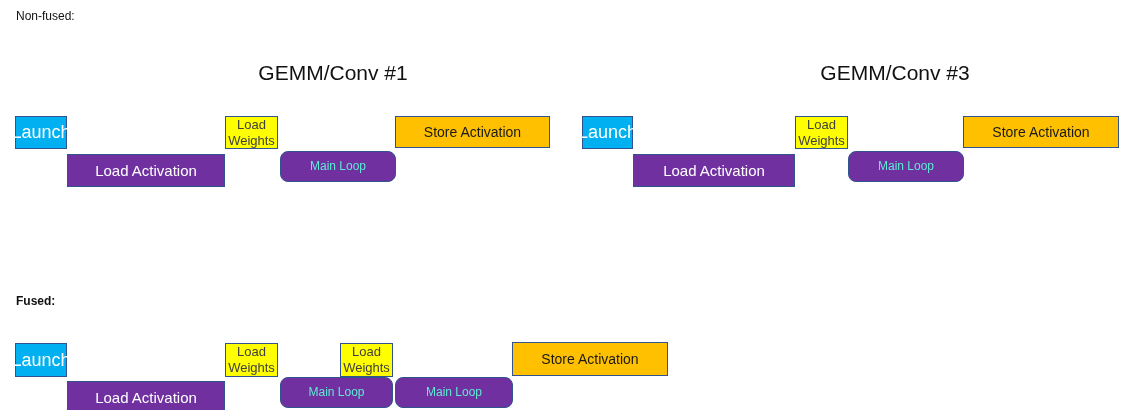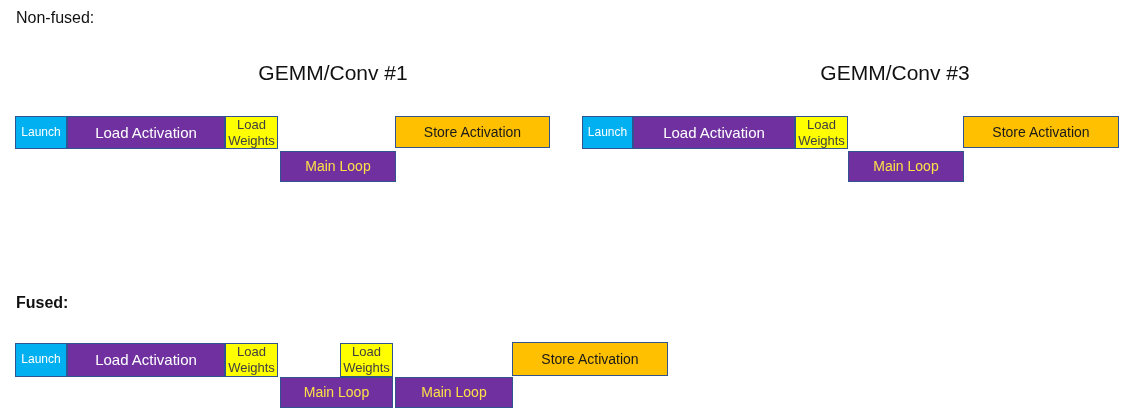--- a/index.html
+++ b/index.html
@@ -6,21 +6,21 @@
   body{font-family:"Liberation Sans","DejaVu Sans",sans-serif;}
   .canvas{
     position:relative;
     width:1137px;height:410px;
     background:#ffffff;
     overflow:hidden;
   }
   .section-label{
     position:absolute;
     left:16px;
-    font-size:16px;
+    font-size:12px;
     color:#111111;
     letter-spacing:0px;
   }
   .section-label.nonfused{top:9px;}
   .section-label.fused{top:294px;font-weight:bold;}
   .group-title{
     position:absolute;
     top:61px;
     transform:translateX(-50%);
     font-size:21px;
@@ -34,24 +34,24 @@
     position:absolute;
     box-sizing:border-box;
     border:1.5px solid #31538F;
     display:flex;
     align-items:center;
     justify-content:center;
     text-align:center;
     white-space:normal;
     line-height:1.15;
   }
-  .block.launch{background:#00B0F0;color:#ffffff;font-size:12px;}
-  .block.load{background:#7030A0;color:#ffffff;font-size:15px;}
+  .block.launch{background:#00B0F0;color:#ffffff;font-size:18px;}
+  .block.load{background:#7030A0;color:#ffffff;font-size:15px;margin-top:38px;}
   .block.weights{background:#FFFF00;color:#404040;font-size:13px;line-height:1.2;}
-  .block.main{background:#7030A0;color:#fde047;font-size:14px;}
+  .block.main{background:#7030A0;color:#5eead4;font-size:12px;border-radius:8px;}
   .block.store{background:#FFC000;color:#1a1a1a;font-size:14px;}
 </style>
 </head>
 <body>
 
 <div class="canvas">
   <div class="section-label nonfused">Non-fused:</div>
   <div class="group-title g1">GEMM/Conv #1</div>
   <div class="group-title g2">GEMM/Conv #3</div>
   <div class="section-label fused">Fused:</div>

